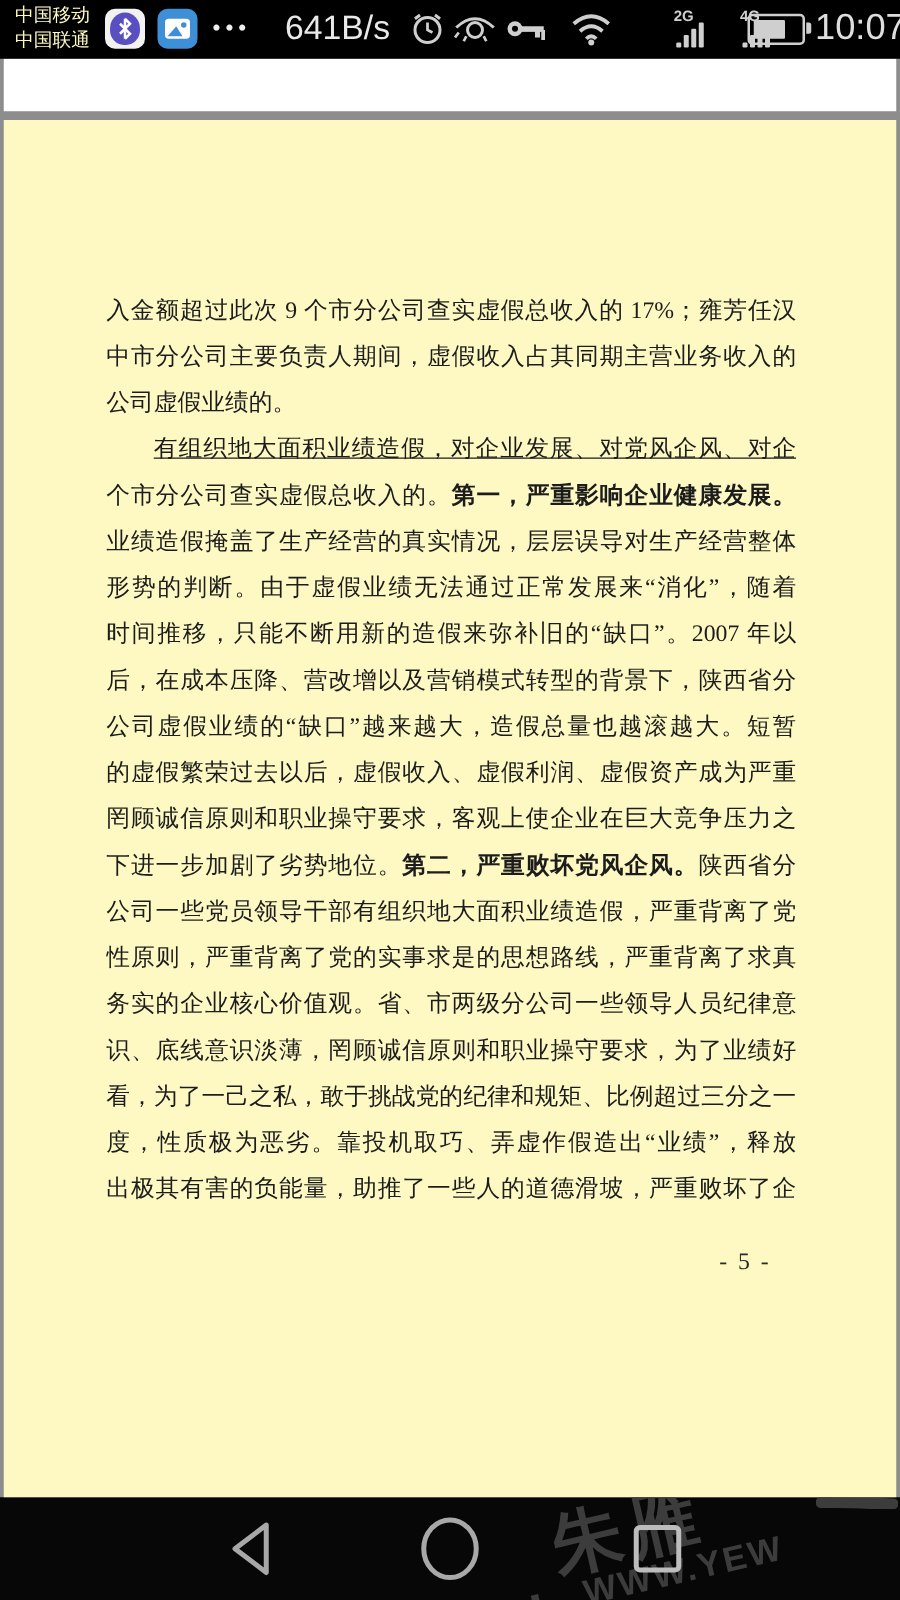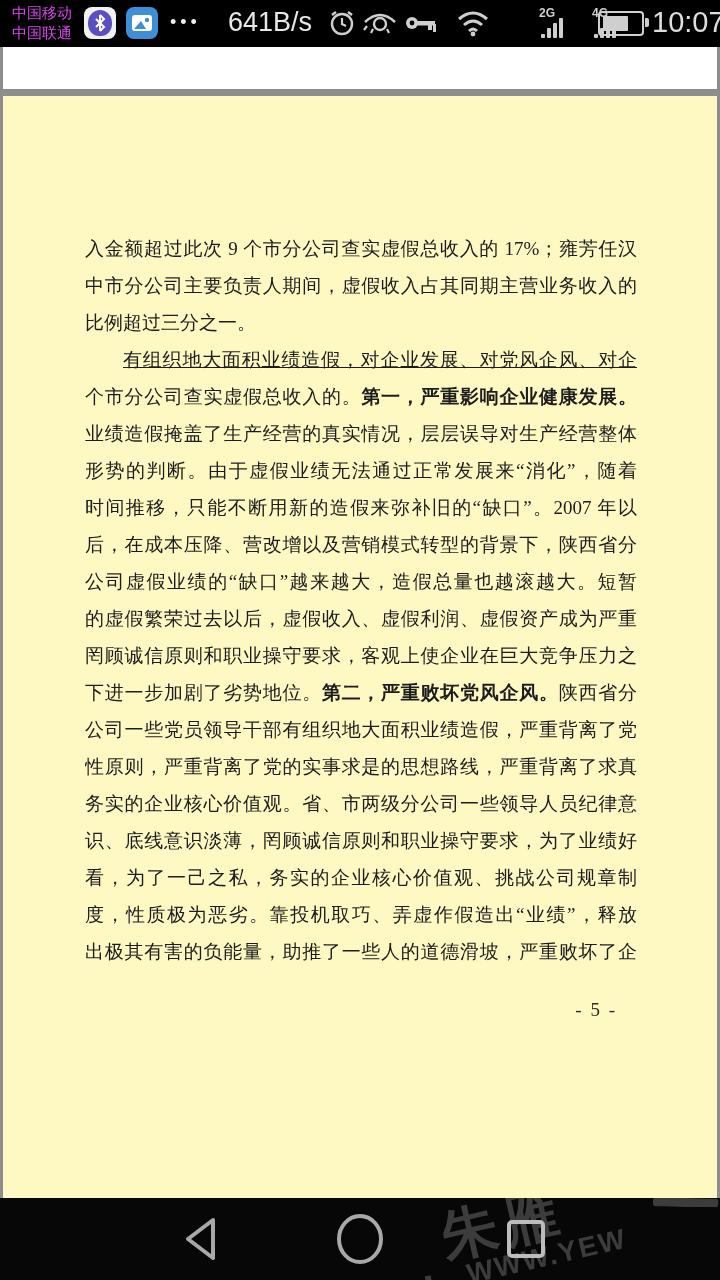--- a/index.html
+++ b/index.html
@@ -1,21 +1,21 @@
 <!DOCTYPE html>
 <html><head>
 <meta charset="utf-8">
 <style>
   html,body{margin:0;padding:0;background:#222;}
   .phone{position:relative;width:720px;height:1280px;background:#000;overflow:hidden;
          font-family:"Liberation Sans","DejaVu Sans",sans-serif;}
 
   
   .statusbar{position:absolute;top:0;left:0;width:720px;height:47px;background:#000;}
-  .carrier{position:absolute;left:12px;top:3px;color:#d946ef;font-size:15px;line-height:20px;}
+  .carrier{position:absolute;left:12px;top:3px;color:#fef9c3;font-size:15px;line-height:20px;}
   .appicon{position:absolute;top:7px;width:32px;height:32px;border-radius:8px;}
   .appicon.purple{left:84px;background:#f2f2f2;}
   .appicon.purple .shield{position:absolute;left:4px;top:3px;width:24px;height:26px;background:#5a4fc0;border-radius:50% 50% 46% 46%;}
   .appicon.blue{left:126px;background:#3f8fd6;}
   .dots{position:absolute;left:170px;top:12px;color:#efefef;font-size:18px;letter-spacing:4px;}
   .speed{position:absolute;left:228px;top:7px;color:#e9e9e9;font-size:27px;}
   .sicon{position:absolute;top:9px;}
   .siggroup{position:absolute;top:6px;width:42px;height:36px;margin-left:47px;}
   .siglabel{position:absolute;left:0;top:0;color:#cfcfcf;font-size:12px;font-weight:bold;}
   .sigbars{position:absolute;left:2px;bottom:4px;display:flex;align-items:flex-end;gap:2px;}
@@ -140,36 +140,36 @@
     <div class="time">10:07</div>
   </div>
 
   <div class="viewer">
     <div class="pagefrag-top"></div>
 
     <div class="page-main">
       <div class="docbody">
           <div class="doc-line"><span>入金额超过此次 9 个市分公司查实虚假总收入的 17%；雍芳任汉</span></div>
           <div class="doc-line"><span>中市分公司主要负责人期间，虚假收入占其同期主营业务收入的</span></div>
-          <div class="doc-line end"><span>比例超过三分之一。</span></div>
+          <div class="doc-line end"><span>公司虚假业绩的。</span></div>
           <div class="doc-line indent"><span>有组织地大面积业绩造假，对企业发展、对党风企风、对企</span></div>
           <div class="doc-line"><span>个市分公司查实虚假总收入的。</span><span class="bold">第一，严重影响企业健康发展。</span></div>
           <div class="doc-line"><span>业绩造假掩盖了生产经营的真实情况，层层误导对生产经营整体</span></div>
           <div class="doc-line"><span>形势的判断。由于虚假业绩无法通过正常发展来“消化”，随着</span></div>
           <div class="doc-line"><span>时间推移，只能不断用新的造假来弥补旧的“缺口”。2007 年以</span></div>
           <div class="doc-line"><span>后，在成本压降、营改增以及营销模式转型的背景下，陕西省分</span></div>
           <div class="doc-line"><span>公司虚假业绩的“缺口”越来越大，造假总量也越滚越大。短暂</span></div>
           <div class="doc-line"><span>的虚假繁荣过去以后，虚假收入、虚假利润、虚假资产成为严重</span></div>
           <div class="doc-line"><span>罔顾诚信原则和职业操守要求，客观上使企业在巨大竞争压力之</span></div>
           <div class="doc-line"><span>下进一步加剧了劣势地位。</span><span class="bold">第二，严重败坏党风企风。</span><span>陕西省分</span></div>
           <div class="doc-line"><span>公司一些党员领导干部有组织地大面积业绩造假，严重背离了党</span></div>
           <div class="doc-line"><span>性原则，严重背离了党的实事求是的思想路线，严重背离了求真</span></div>
           <div class="doc-line"><span>务实的企业核心价值观。省、市两级分公司一些领导人员纪律意</span></div>
           <div class="doc-line"><span>识、底线意识淡薄，罔顾诚信原则和职业操守要求，为了业绩好</span></div>
-          <div class="doc-line"><span>看，为了一己之私，务实的企业核心价值观、挑战公司规章制</span></div>
+          <div class="doc-line"><span>看，为了一己之私，敢于挑战党的纪律和规矩、比例超过三分之一</span></div>
           <div class="doc-line"><span>度，性质极为恶劣。靠投机取巧、弄虚作假造出“业绩”，释放</span></div>
           <div class="doc-line"><span>出极其有害的负能量，助推了一些人的道德滑坡，严重败坏了企</span></div>
         </div>
       <div class="pagenum">- 5 -</div>
     </div>
 
     <div class="pagefrag-bottom"></div>
   </div>
 
   <div class="navbar">

